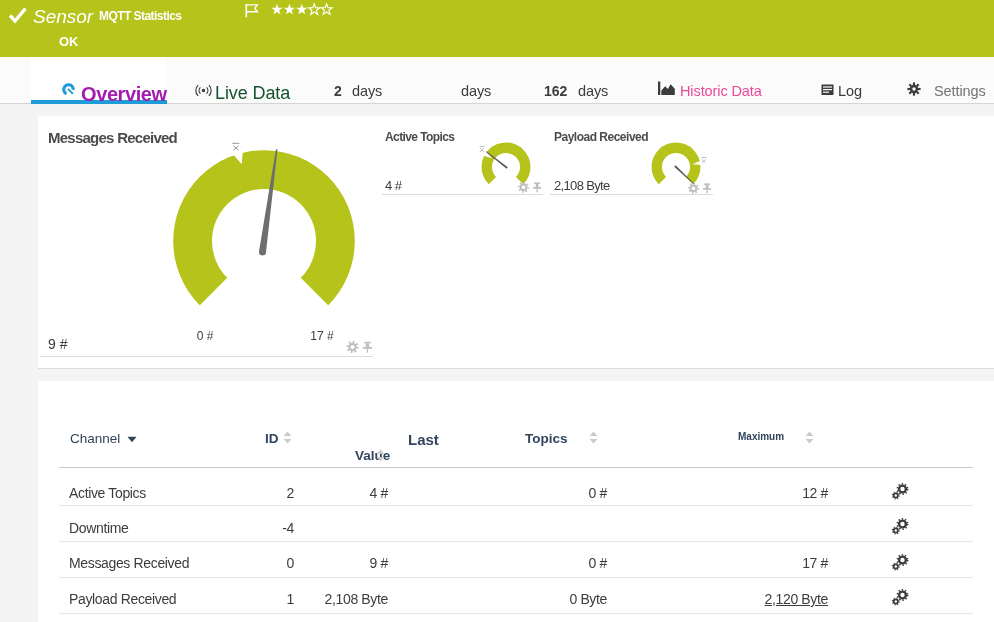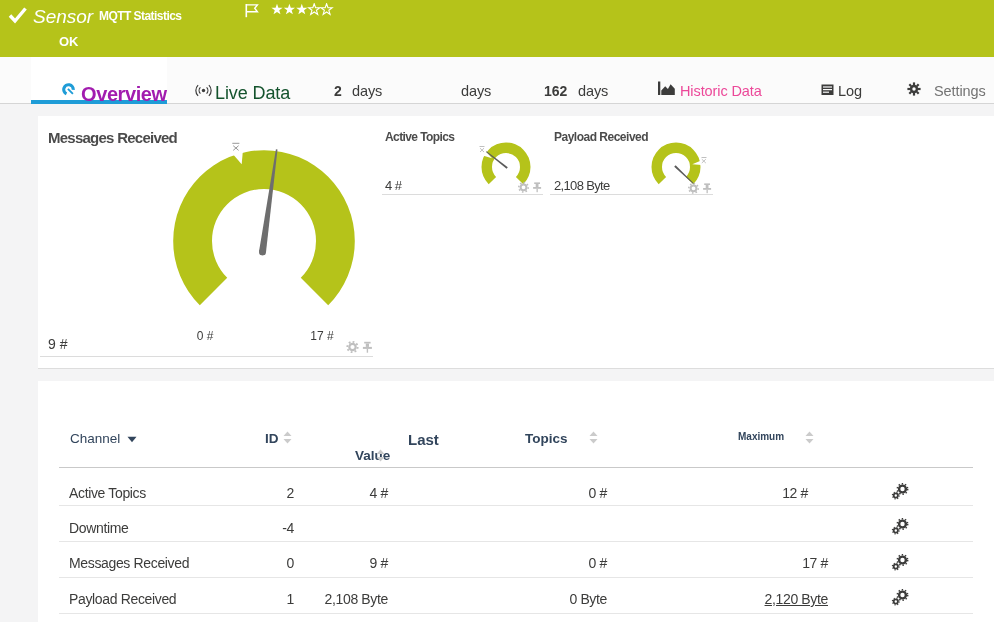--- a/index.html
+++ b/index.html
@@ -206,21 +206,21 @@
 <div class="t" style="left:194px;top:591px;width:100px;text-align:right;font-size:14px;letter-spacing:-0.35px;color:#3c3c3b;">1</div>
 
 <div class="t" style="left:288px;top:485px;width:100px;text-align:right;font-size:14px;letter-spacing:-0.35px;color:#3c3c3b;">4 #</div>
 <div class="t" style="left:288px;top:555px;width:100px;text-align:right;font-size:14px;letter-spacing:-0.35px;color:#3c3c3b;">9 #</div>
 <div class="t" style="left:288px;top:591px;width:100px;text-align:right;font-size:14px;letter-spacing:-0.35px;color:#3c3c3b;">2,108 Byte</div>
 
 <div class="t" style="left:507px;top:485px;width:100px;text-align:right;font-size:14px;letter-spacing:-0.35px;color:#3c3c3b;">0 #</div>
 <div class="t" style="left:507px;top:555px;width:100px;text-align:right;font-size:14px;letter-spacing:-0.35px;color:#3c3c3b;">0 #</div>
 <div class="t" style="left:507px;top:591px;width:100px;text-align:right;font-size:14px;letter-spacing:-0.35px;color:#3c3c3b;">0 Byte</div>
 
-<div class="t" style="left:708px;top:485px;width:100px;text-align:right;font-size:14px;letter-spacing:-0.35px;color:#3c3c3b;">12 #</div>
+<div class="t" style="left:728px;top:485px;width:100px;text-align:right;font-size:14px;letter-spacing:-0.35px;color:#3c3c3b;">12 #</div>
 <div class="t" style="left:728px;top:555px;width:100px;text-align:right;font-size:14px;letter-spacing:-0.35px;color:#3c3c3b;">17 #</div>
 <div class="t" style="left:728px;top:591px;width:100px;text-align:right;font-size:14px;letter-spacing:-0.35px;color:#3c3c3b;text-decoration:underline;">2,120 Byte</div>
 
 <div class="abs" style="left:59px;top:505px;width:914px;height:1px;background:#e6e6e6;"></div>
 <div class="abs" style="left:59px;top:541px;width:914px;height:1px;background:#e6e6e6;"></div>
 <div class="abs" style="left:59px;top:577px;width:914px;height:1px;background:#e6e6e6;"></div>
 <div class="abs" style="left:59px;top:613px;width:914px;height:1px;background:#e6e6e6;"></div>
 
 <svg class="abs" style="left:890px;top:480px" width="24" height="22" viewBox="0 0 24 22">
     <g fill="none" stroke="#3c3c3b">

